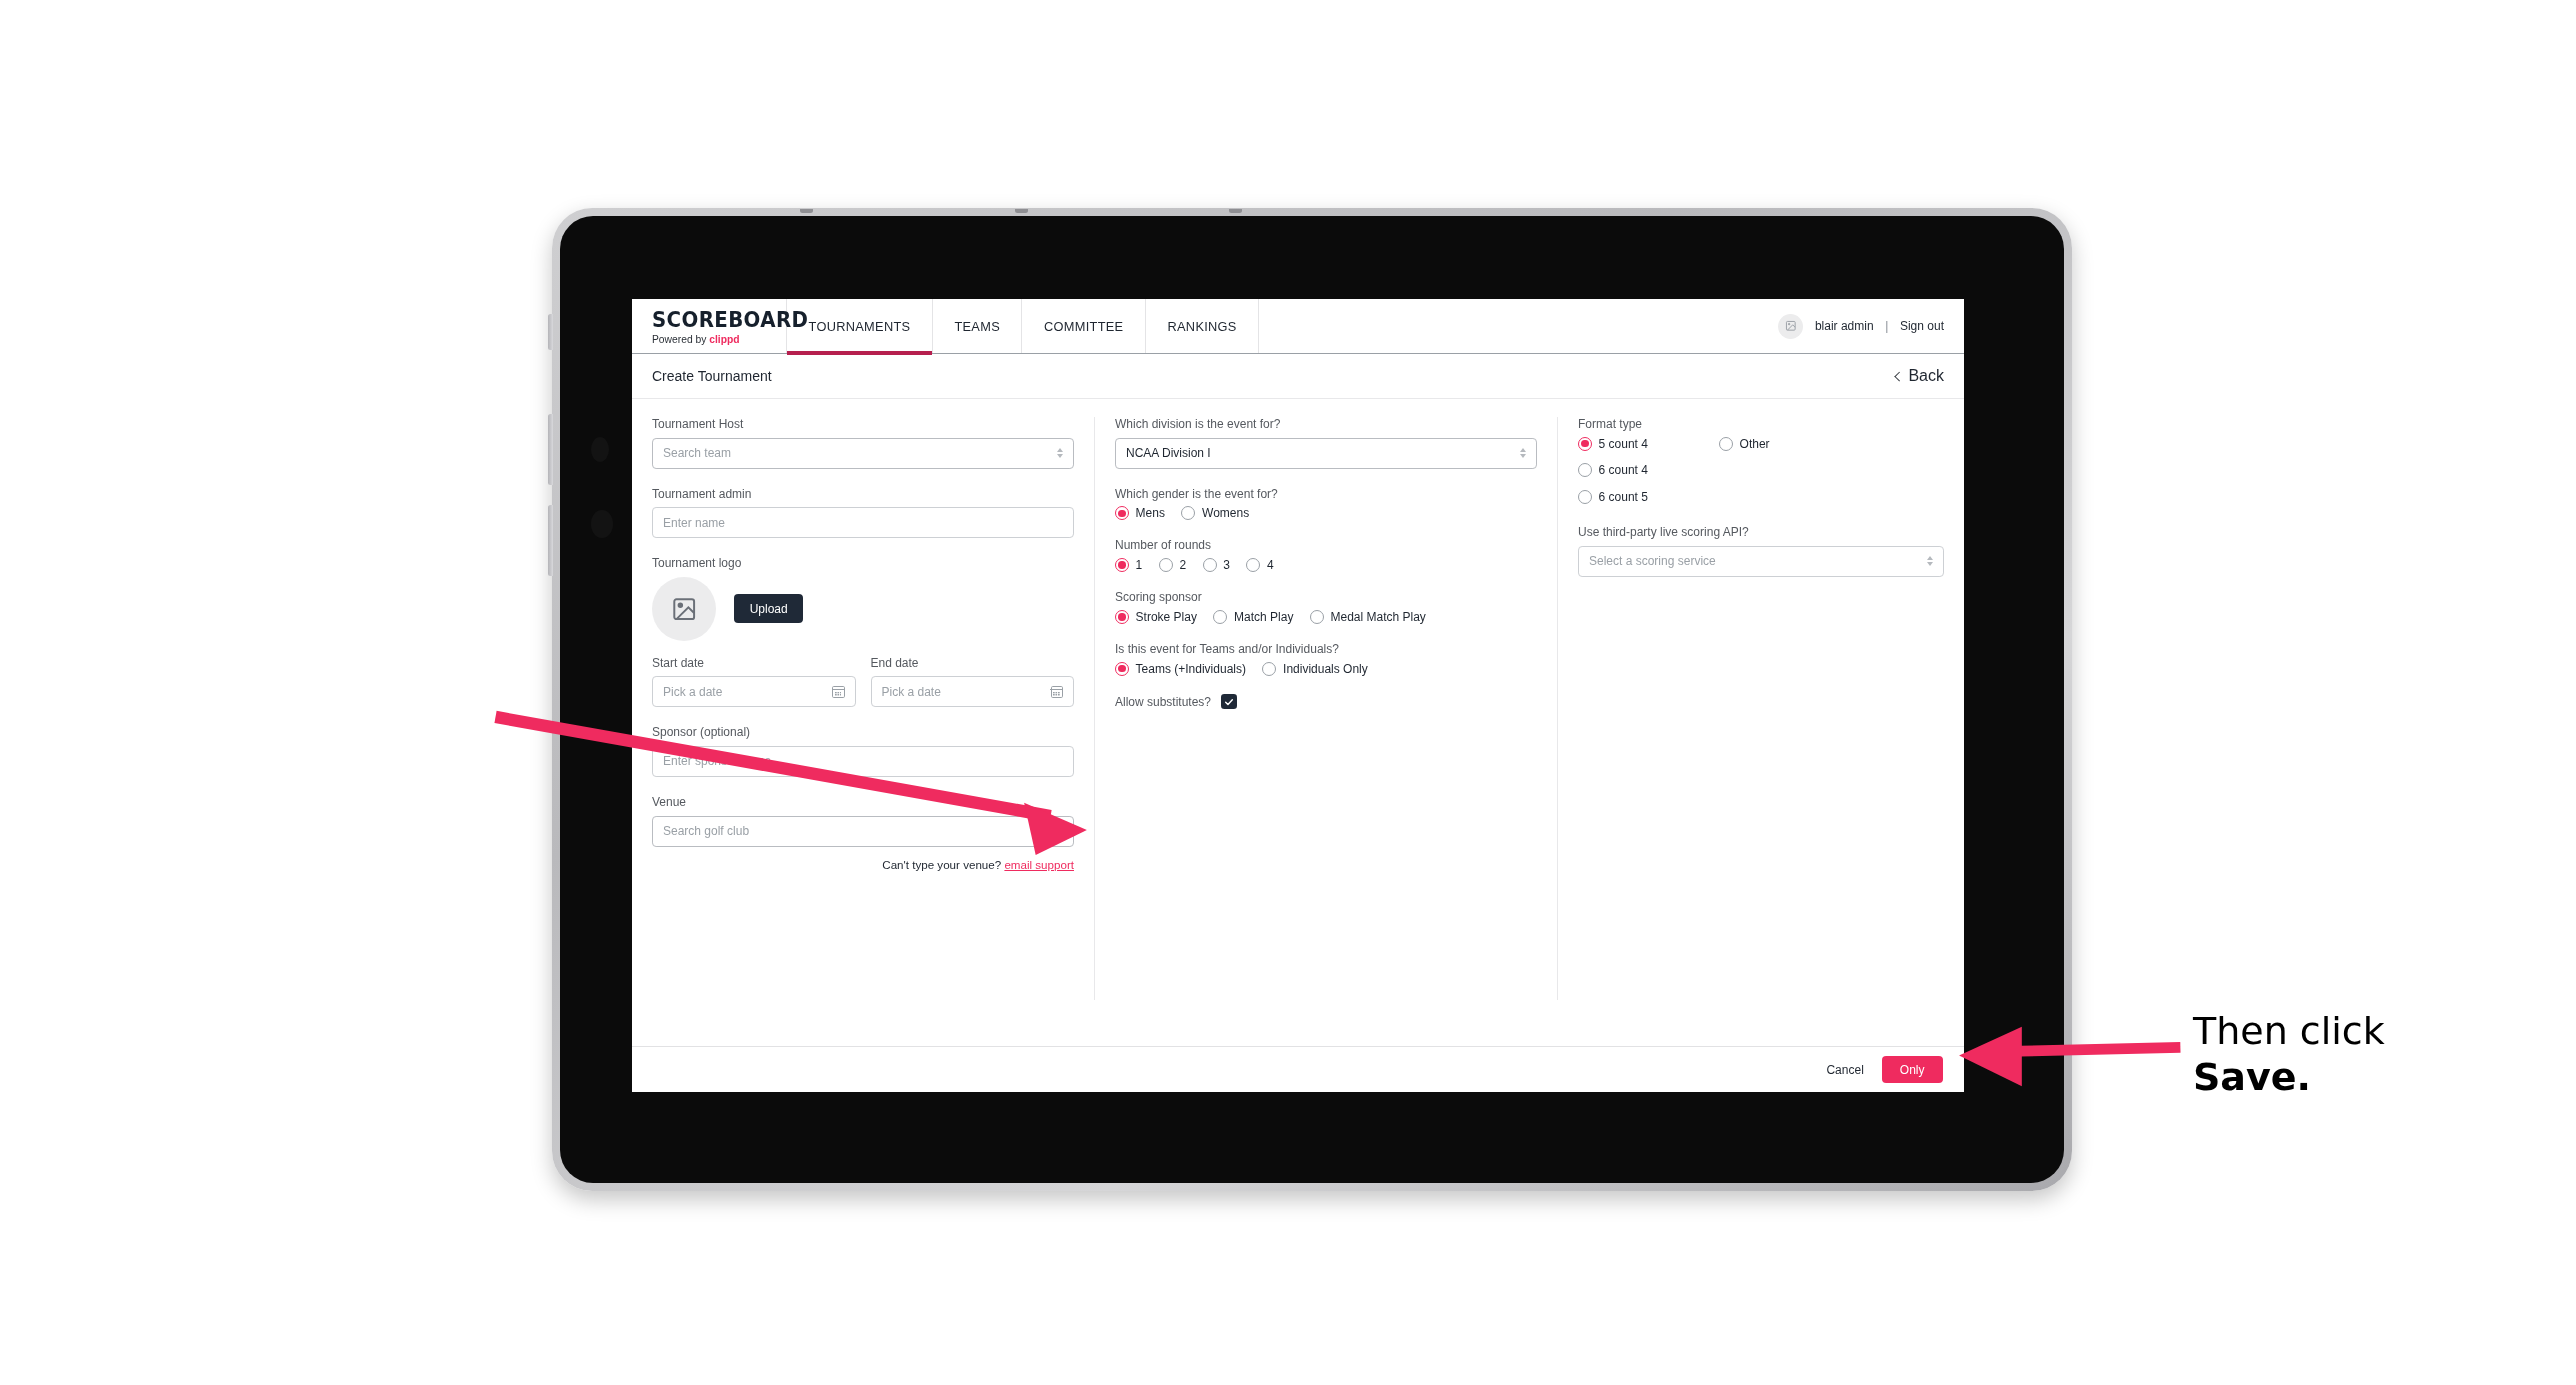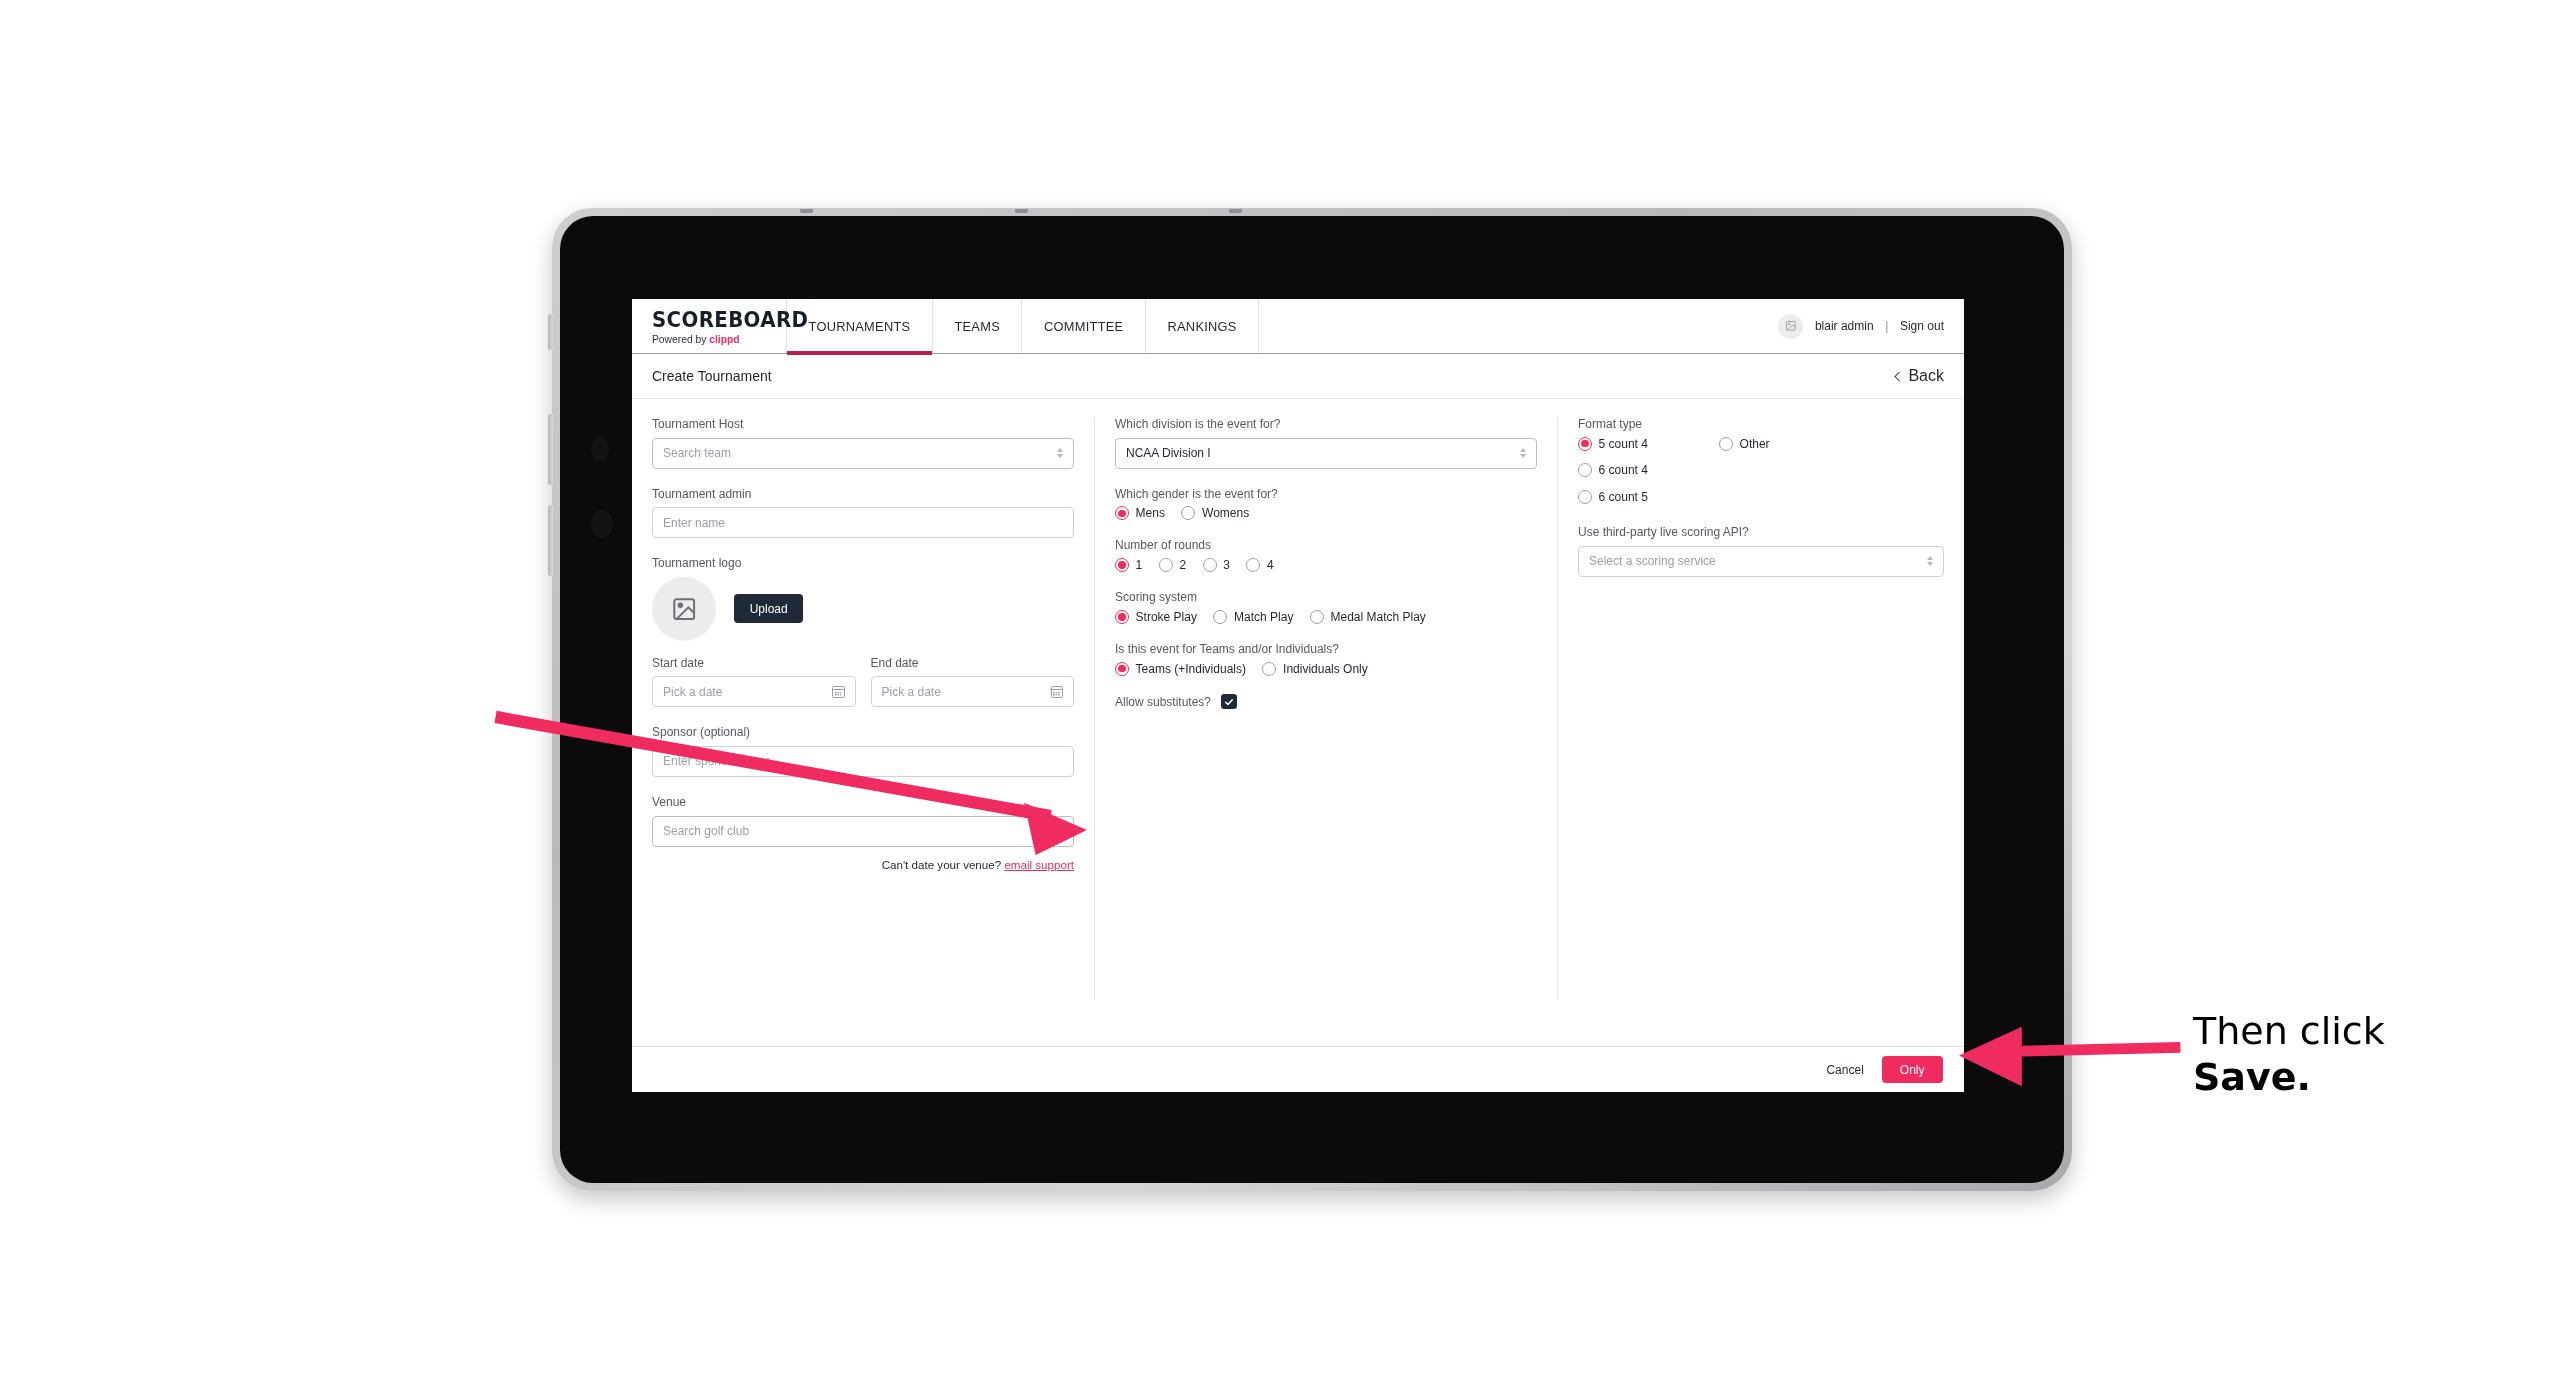--- a/index.html
+++ b/index.html
@@ -418,21 +418,21 @@
         </div>
 
         <div class="field-label">Venue</div>
         <div class="input">
           <span>Search golf club</span>
           <span class="spin">
             <span class="caret-up"></span>
               <span class="caret-dn"></span>
           </span>
         </div>
-        <div class="venue-help"><span>Can't date your venue? </span><a>email support</a></div>
+        <div class="venue-help"><span>Can't type your venue? </span><a>email support</a></div>
       </div>
 
       <div class="col col-2">
         <div class="field-label">Which division is the event for?</div>
         <div class="input value">
           <span>NCAA Division I</span>
           <span class="spin">
             <span class="caret-up"></span>
               <span class="caret-dn"></span>
           </span>
@@ -463,21 +463,21 @@
           <div class="radio-opt">
             <span class="radio"></span>
             <span>3</span>
           </div>
           <div class="radio-opt">
             <span class="radio"></span>
             <span>4</span>
           </div>
         </div>
 
-        <div class="field-label tight">Scoring system</div>
+        <div class="field-label tight">Scoring sponsor</div>
         <div class="radio-row">
           <div class="radio-opt">
             <span class="radio on"></span>
             <span>Stroke Play</span>
           </div>
           <div class="radio-opt">
             <span class="radio"></span>
             <span>Match Play</span>
           </div>
           <div class="radio-opt">

